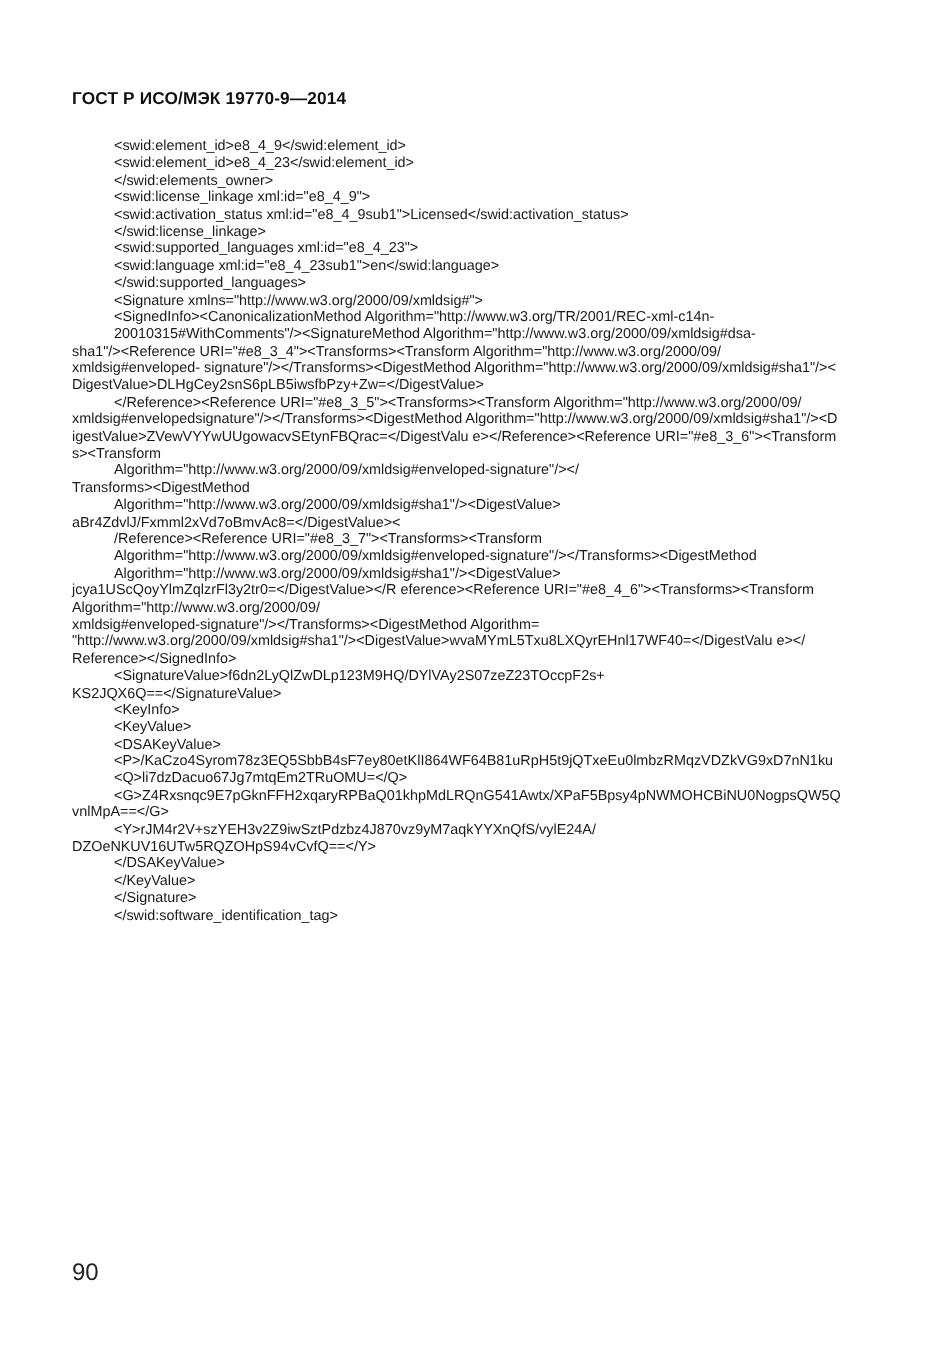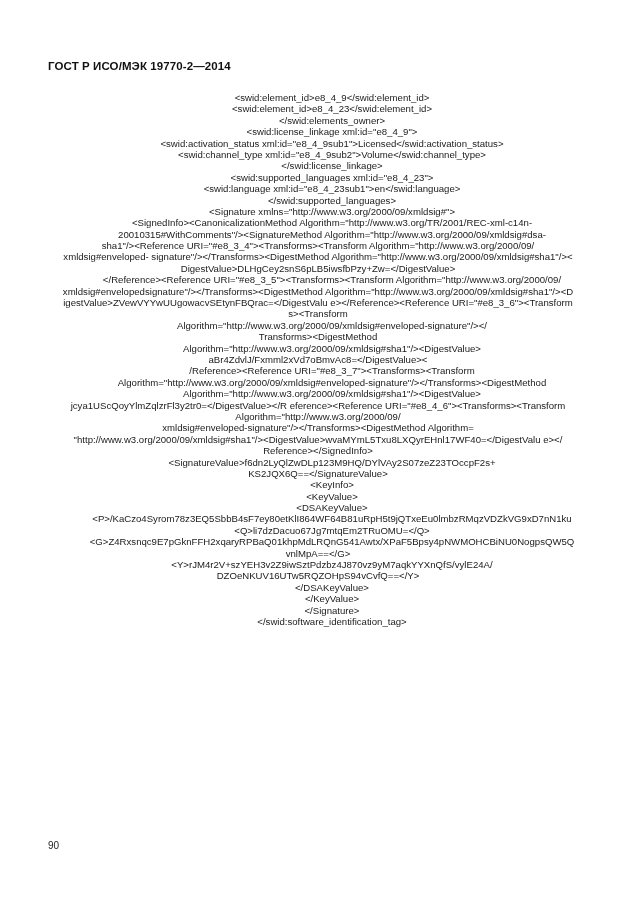--- a/index.html
+++ b/index.html
@@ -1,34 +1,33 @@
 <!DOCTYPE html>
 <html><head>
 <meta charset="utf-8">
 <style>
   html, body { margin: 0; padding: 0; background: #ffffff; }
   body { width: 630px; height: 913px; position: relative; overflow: hidden; font-family: "Liberation Sans", sans-serif; color: #1a1a1a; }
   .header { position: absolute; left: 48px; top: 60px; font-size: 11.5px; font-weight: bold; letter-spacing: 0.1px; color: #111; }
   .body { position: absolute; left: 48px; top: 92px; width: 540px; font-size: 9.6px; line-height: 11.4px; }
-  .line { white-space: pre; height: 11.4px; text-align: center; }
+  .line { white-space: pre; height: 11.4px; }
   .line.ind { padding-left: 28px; }
-  .pageno { position: absolute; left: 48px; top: 840px; font-size: 10px; color: #222; }
+  .pageno { position: absolute; left: 48px; top: 840px; font-size: 16px; color: #222; }
 </style>
 </head>
 <body>
 
-<div class="header">ГОСТ Р ИСО/МЭК 19770-2—2014</div>
+<div class="header">ГОСТ Р ИСО/МЭК 19770-9—2014</div>
 
 <div class="body" id="code-body">
     <div class="line ind">&lt;swid:element_id&gt;e8_4_9&lt;/swid:element_id&gt;</div>
     <div class="line ind">&lt;swid:element_id&gt;e8_4_23&lt;/swid:element_id&gt;</div>
     <div class="line ind">&lt;/swid:elements_owner&gt;</div>
     <div class="line ind">&lt;swid:license_linkage xml:id="e8_4_9"&gt;</div>
     <div class="line ind">&lt;swid:activation_status xml:id="e8_4_9sub1"&gt;Licensed&lt;/swid:activation_status&gt;</div>
-    <div class="line ind">&lt;swid:channel_type xml:id="e8_4_9sub2"&gt;Volume&lt;/swid:channel_type&gt;</div>
     <div class="line ind">&lt;/swid:license_linkage&gt;</div>
     <div class="line ind">&lt;swid:supported_languages xml:id="e8_4_23"&gt;</div>
     <div class="line ind">&lt;swid:language xml:id="e8_4_23sub1"&gt;en&lt;/swid:language&gt;</div>
     <div class="line ind">&lt;/swid:supported_languages&gt;</div>
     <div class="line ind">&lt;Signature xmlns="http://www.w3.org/2000/09/xmldsig#"&gt;</div>
     <div class="line ind">&lt;SignedInfo&gt;&lt;CanonicalizationMethod Algorithm="http://www.w3.org/TR/2001/REC-xml-c14n-</div>
     <div class="line ind">20010315#WithComments"/&gt;&lt;SignatureMethod Algorithm="http://www.w3.org/2000/09/xmldsig#dsa-</div>
     <div class="line">sha1"/&gt;&lt;Reference URI="#e8_3_4"&gt;&lt;Transforms&gt;&lt;Transform Algorithm="http://www.w3.org/2000/09/</div>
     <div class="line">xmldsig#enveloped- signature"/&gt;&lt;/Transforms&gt;&lt;DigestMethod Algorithm="http://www.w3.org/2000/09/xmldsig#sha1"/&gt;&lt;</div>
     <div class="line">DigestValue&gt;DLHgCey2snS6pLB5iwsfbPzy+Zw=&lt;/DigestValue&gt;</div>

